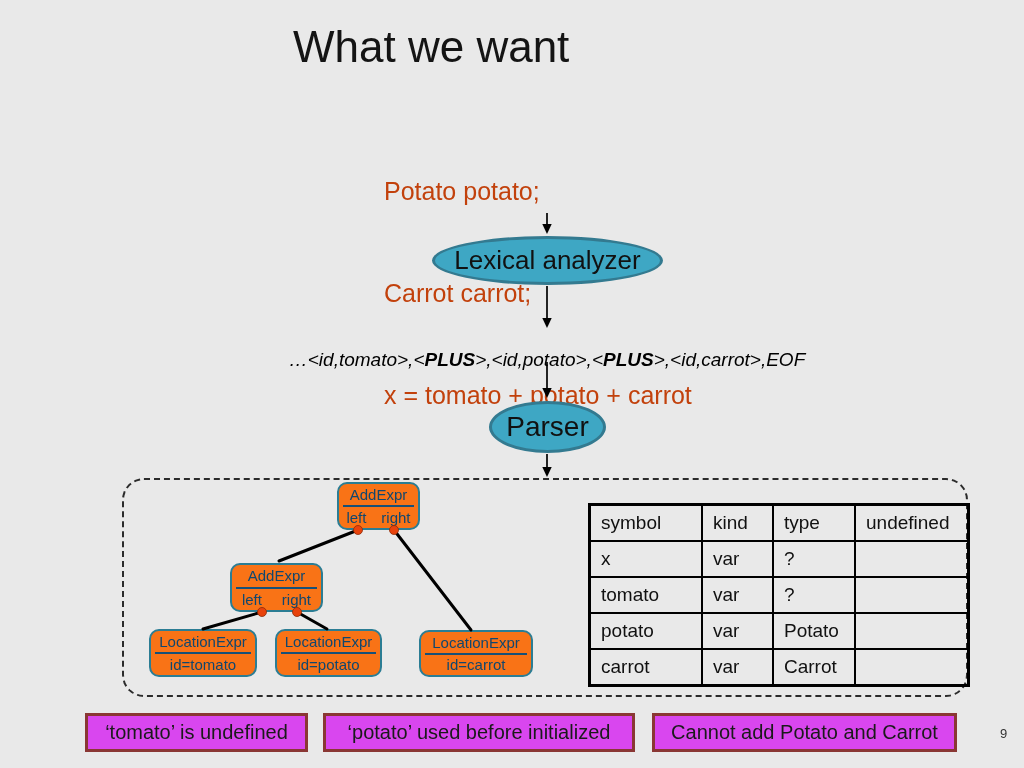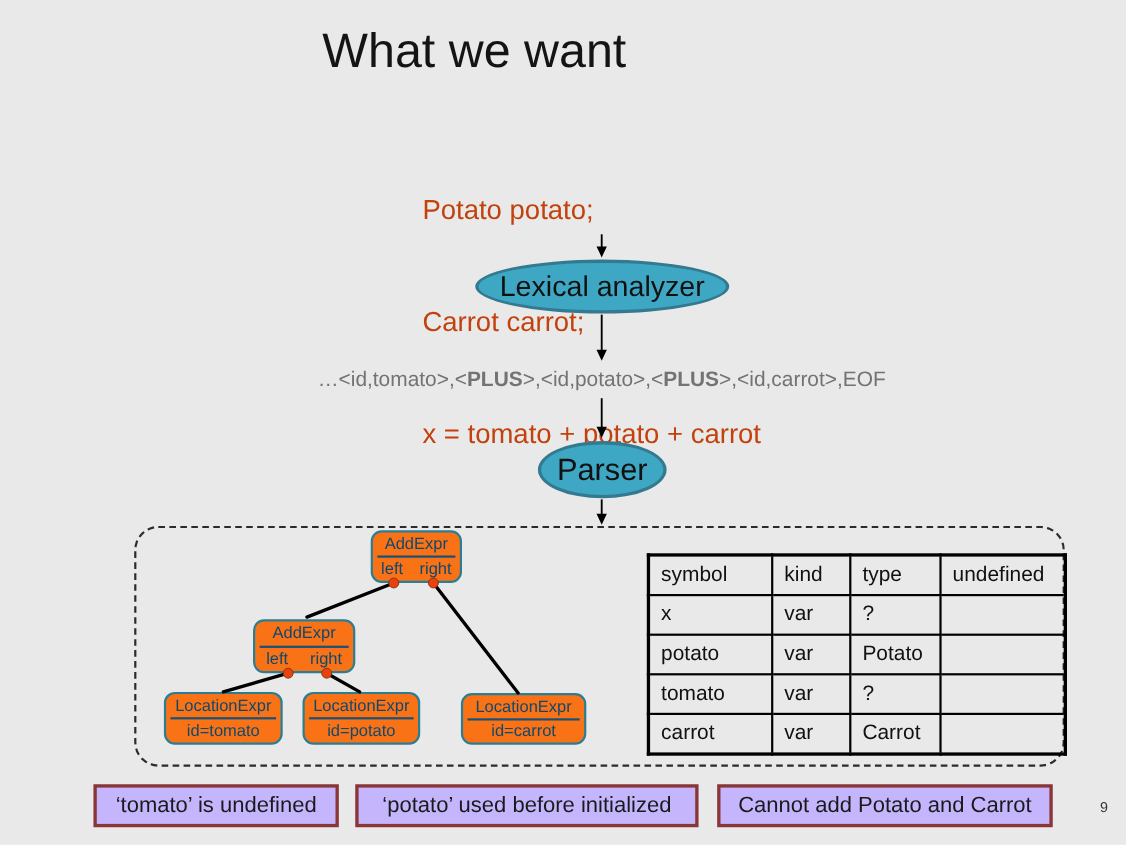--- a/index.html
+++ b/index.html
@@ -22,22 +22,22 @@
   }
   .stage-ellipse{
     position:absolute;border-radius:50%;
     background:#3EA7C4;border:3px solid #337A90;
     display:flex;align-items:center;justify-content:center;
     color:#111;box-sizing:border-box;z-index:2;
   }
   .lexer{left:432px;top:236px;width:231px;height:49px;font-size:26px;}
   .parser{left:489px;top:401px;width:117px;height:52px;font-size:28px;}
   .token-line{
-    position:absolute;left:547px;top:335px;transform:translateX(-50%);
-    font-size:19px;color:#737373;white-space:nowrap;z-index:2;
+    position:absolute;left:547px;top:349px;transform:translateX(-50%);
+    font-size:19px;color:#000000;white-space:nowrap;z-index:2;font-style:italic;
   }
   .token-line b{font-weight:bold;}
   .result-region{
     position:absolute;left:122px;top:478px;width:846px;height:219px;
     border:2px dashed #2b2b2b;border-radius:22px;box-sizing:border-box;
     z-index:1;
   }
   .node{
     position:absolute;background:#f97316;border:2px solid #2B7D94;
     border-radius:10px;color:#10476F;font-size:15px;
@@ -65,21 +65,21 @@
   .symtab td{
     border:2px solid #000;padding:2px 10px;height:30px;
     overflow:hidden;white-space:nowrap;box-sizing:content-box;
   }
   .col-symbol{width:90px;}
   .col-kind{width:49px;}
   .col-type{width:60px;}
   .col-props{width:91px;}
   .errbox{
     position:absolute;top:713px;height:39px;
-    background:#c4b5fd;border:3px solid #8A3734;box-sizing:border-box;
+    background:#d946ef;border:3px solid #8A3734;box-sizing:border-box;
     display:flex;align-items:center;justify-content:center;
     font-size:20px;color:#1a1a1a;white-space:nowrap;z-index:3;
   }
   .err1{left:85px;width:223px;}
   .err2{left:323px;width:312px;}
   .err3{left:652px;width:305px;}
   .page-number{
     position:absolute;left:1000px;top:726px;font-size:13px;color:#333;
   }
 </style>
@@ -153,29 +153,29 @@
       <td class="col-type">type</td>
       <td class="col-props">undefined</td>
     </tr>
     <tr>
       <td>x</td>
       <td>var</td>
       <td>?</td>
       <td></td>
     </tr>
     <tr>
+      <td>tomato</td>
+      <td>var</td>
+      <td>?</td>
+      <td></td>
+    </tr>
+    <tr>
       <td>potato</td>
       <td>var</td>
       <td>Potato</td>
-      <td></td>
-    </tr>
-    <tr>
-      <td>tomato</td>
-      <td>var</td>
-      <td>?</td>
       <td></td>
     </tr>
     <tr>
       <td>carrot</td>
       <td>var</td>
       <td>Carrot</td>
       <td></td>
     </tr>
   </tbody>
     </table>

